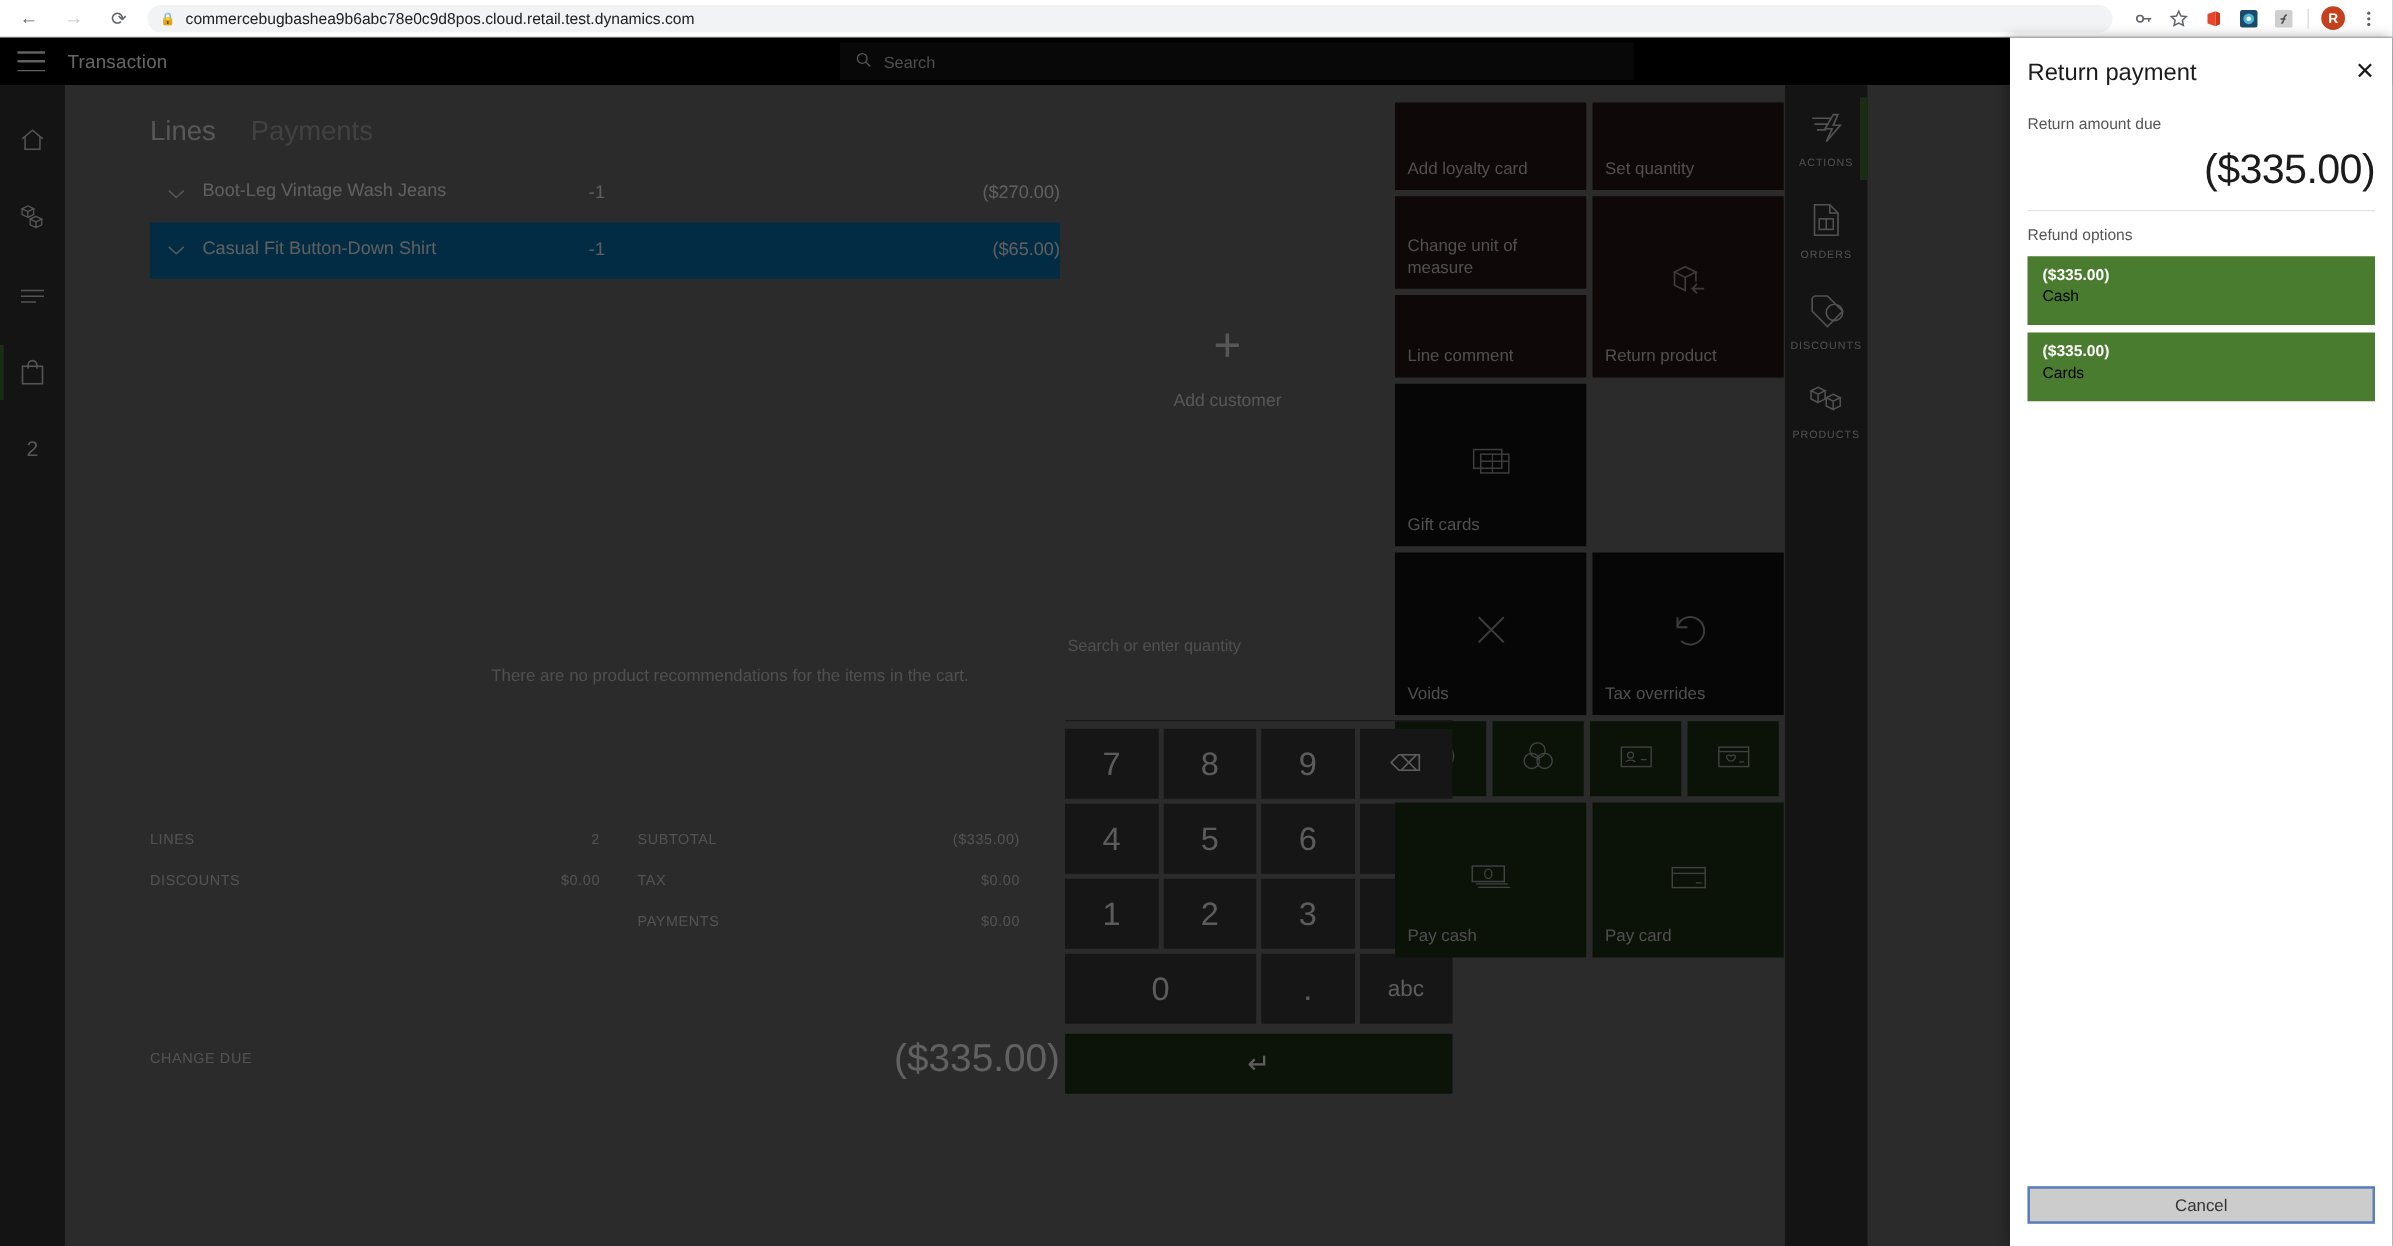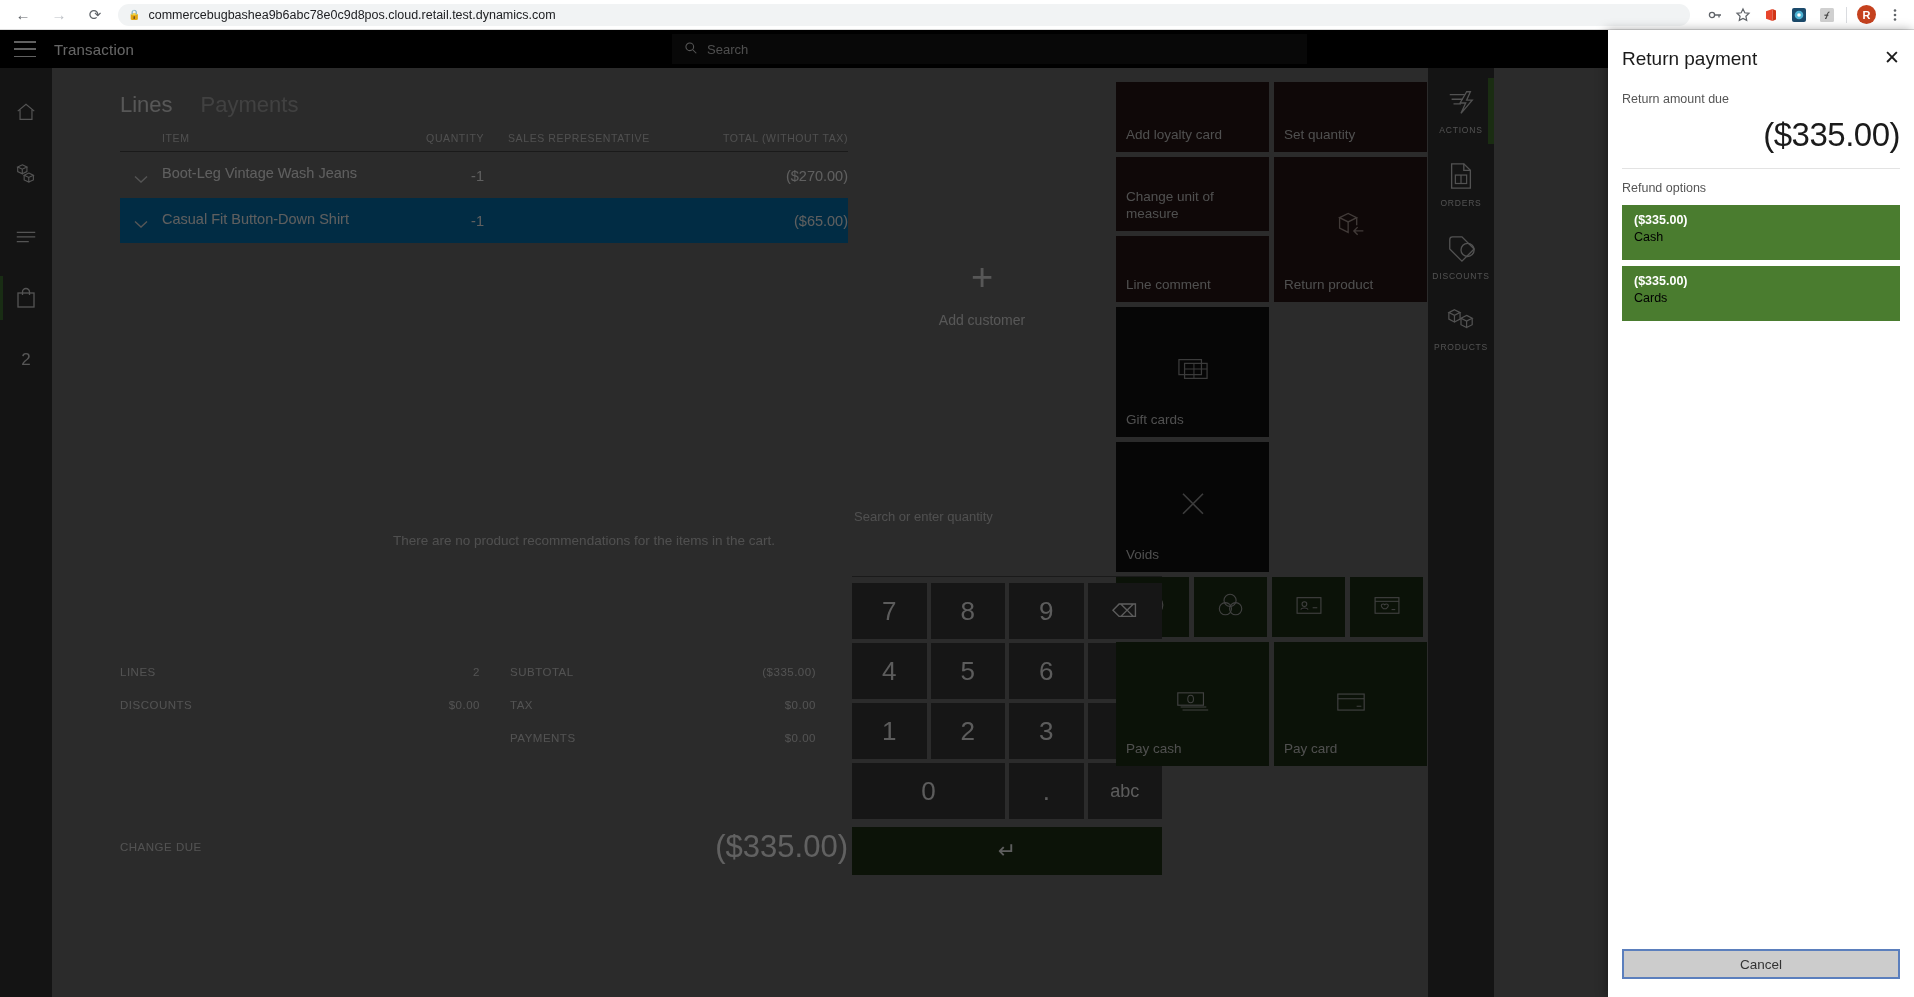--- a/index.html
+++ b/index.html
@@ -130,21 +130,21 @@
     border-bottom: 1px solid #3d3d3d;
     padding-bottom: 7px;
   }
   .c-exp { width: 42px; }
   .c-item { width: 226px; }
   .c-qty  { width: 96px; text-align: right; }
   .c-rep  { width: 186px; padding-left: 24px; }
   .c-tot  { width: 178px; text-align: right; }
 
   .line-row {
-    display: flex; align-items: flex-end;
+    display: flex; align-items: center;
     padding: 12px 0 14px 0;
     font-size: 14.5px; color: #e2e2e2; font-weight: 300;
   }
   .line-row.selected { background: #0369a1; }
   .line-row .c-exp { display: flex; justify-content: center; padding-top: 3px; }
   .line-row .c-item { line-height: 1.35; }
   .line-row .c-qty { padding-top: 1px; }
   .line-row .c-tot { padding-top: 1px; }
 
   #recommend {
@@ -401,27 +401,20 @@
       <div id="content">
 
         <div id="cartpane">
 
           <div id="tabs">
             <div class="tab">Lines</div>
             <div class="tab inactive">Payments</div>
           </div>
 
           <div id="lines-table">
-            <div id="lines-head">
-              <div class="c-exp"></div>
-              <div class="c-item">ITEM</div>
-              <div class="c-qty">QUANTITY</div>
-              <div class="c-rep">SALES REPRESENTATIVE</div>
-              <div class="c-tot">TOTAL (WITHOUT TAX)</div>
-            </div>
 
             <div class="line-row">
               <div class="c-exp">
                 <svg width="14" height="9" viewBox="0 0 14 9">
                     <path d="M1 1.5L7 7l6-5.5" fill="none" stroke="#c9c9c9" stroke-width="1.3"></path>
                   </svg>
               </div>
               <div class="c-item">Boot-Leg Vintage Wash Jeans</div>
               <div class="c-qty">-1</div>
               <div class="c-rep"></div>
@@ -541,20 +534,29 @@
           </div>
           <div class="tile-row">
             <div class="tile dark" style="width:153px;height:130px">
               <span class="ticon">
                 <svg width="32" height="32" viewBox="0 0 32 32">
                     <path d="M6 6l20 20M26 6L6 26" stroke="#8e8e8e" stroke-width="1.6"></path>
                   </svg>
               </span>
               <span class="tlabel">Voids</span>
             </div>
+            <div class="tile dark" style="width:153px;height:130px">
+              <span class="ticon">
+                <svg width="32" height="32" viewBox="0 0 32 32">
+                    <path d="M7 6v8h8" fill="none" stroke="#8e8e8e" stroke-width="1.6"></path>
+                    <path d="M7 13a11 11 0 1 1 3 12" fill="none" stroke="#8e8e8e" stroke-width="1.6"></path>
+                  </svg>
+              </span>
+              <span class="tlabel">Tax overrides</span>
+            </div>
           </div>
           <div class="tile-row">
             <div class="tile-sm">
               <span>
                 <svg width="28" height="28" viewBox="0 0 30 30">
                     <circle cx="15" cy="15" r="10.5" fill="none" stroke="#9a9a9a" stroke-width="1.3"></circle>
                     <path d="M10 13h10M10 17h10" stroke="#9a9a9a" stroke-width="1.3"></path>
                   </svg>
               </span>
             </div>

